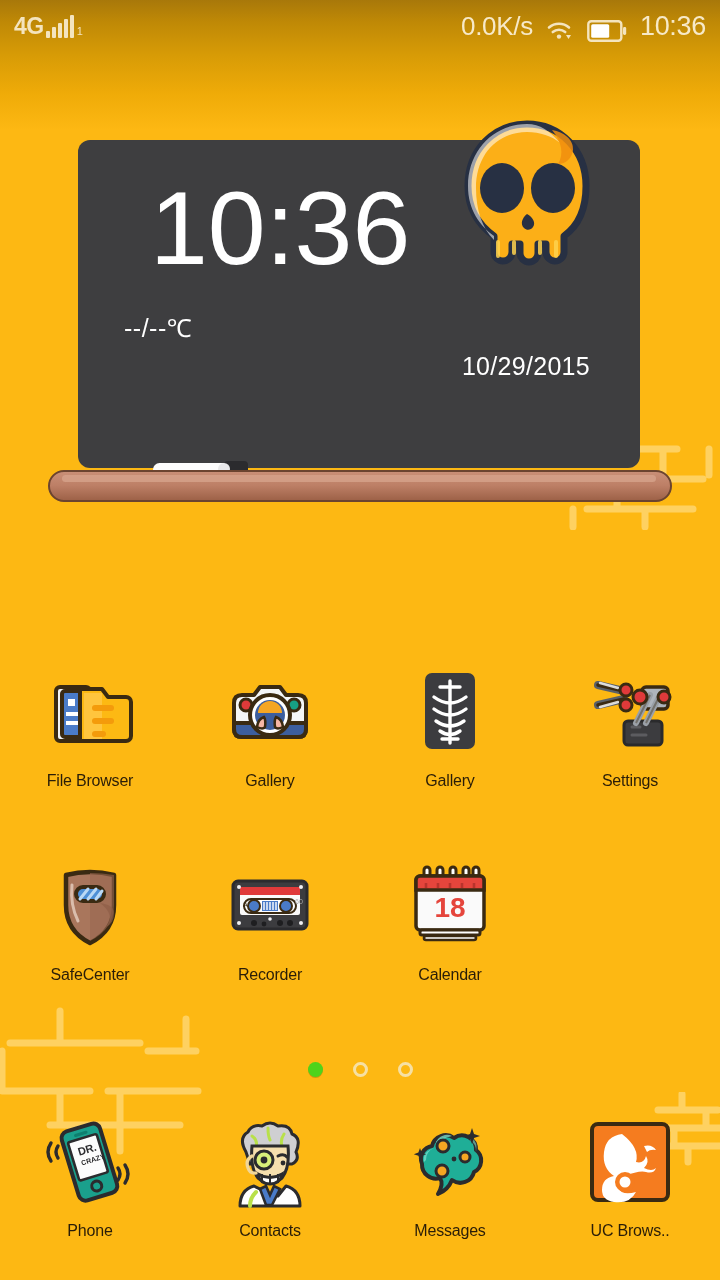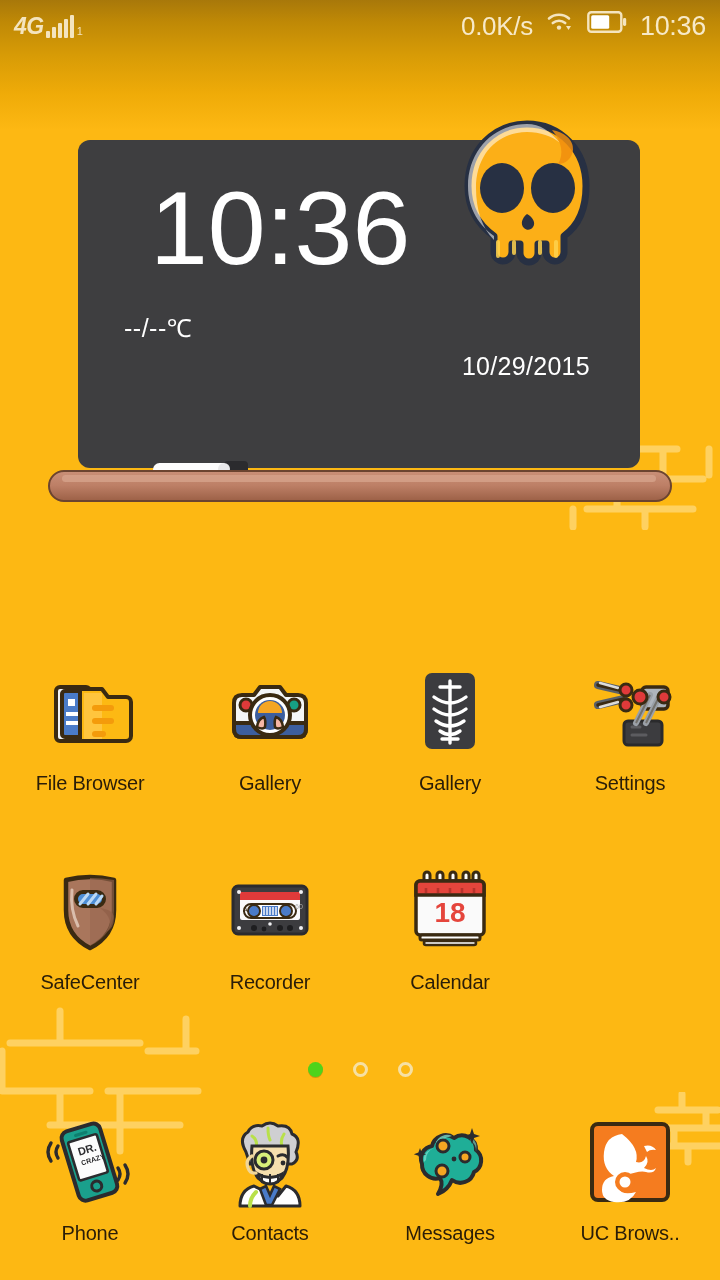--- a/index.html
+++ b/index.html
@@ -35,32 +35,32 @@
   
   #status-bar{
     position:absolute; left:0; top:0; width:720px; height:52px;
     display:flex; align-items:center; z-index:5;
     padding:0 14px;
     color:#F6E7C2;
   }
   #status-left{ display:flex; align-items:flex-end; gap:2px; }
   #net-type{
     font-size:23px; font-weight:bold; letter-spacing:-.5px;
-    line-height:1; color:#F4E4BE;font-style:italic;
+    line-height:1; color:#F4E4BE;
   }
   .bars{ display:flex; align-items:flex-end; gap:2px; height:22px; }
   .bars i{ display:block; width:4px; background:#F4E4BE; border-radius:1px; }
   .bars i:nth-child(1){ height:7px; }
   .bars i:nth-child(2){ height:11px; }
   .bars i:nth-child(3){ height:15px; }
   .bars i:nth-child(4){ height:19px; }
   .bars i:nth-child(5){ height:23px; }
   #sim-index{ font-size:11px; color:#F4E4BE; line-height:1; margin-left:1px; margin-bottom:1px;}
 
-  #status-right{ margin-left:auto; display:flex; align-items:flex-start; gap:13px; }
+  #status-right{ margin-left:auto; display:flex; align-items:flex-end; gap:13px; }
   #net-speed{ font-size:26px; color:#F7E9C8; letter-spacing:-.3px; }
   #status-time{ font-size:27px; color:#F7E9C8; letter-spacing:-.3px; }
   .wifi-ic{ width:28px; height:22px; display:block; }
   .batt-ic{ width:40px; height:22px; display:block; }
 
   
   #clock-widget{
     position:absolute; left:48px; top:118px; width:624px; height:268px; z-index:4;
   }
   #board{
@@ -115,21 +115,21 @@
   .app-row{ display:flex; }
   .app-cell{
     width:180px; display:flex; flex-direction:column; align-items:center;
     padding-top:4px;
   }
   .app-icon{
     width:94px; height:94px; display:flex; align-items:center; justify-content:center;
   }
   .app-icon svg{ display:block; }
   .app-label{
-    margin-top:14px; font-size:20px; color:#2A1D08; letter-spacing:-.2px;
+    margin-top:14px; font-size:16px; color:#2A1D08; letter-spacing:-.2px;
     white-space:nowrap;
   }
   #row-2{ margin-top:64px; }
 
   
   #page-dots{
     position:absolute; left:0; top:1062px; width:720px;
     display:flex; justify-content:center; gap:30px; z-index:6;
   }
   .dot{ width:15px; height:15px; border-radius:50%; }

